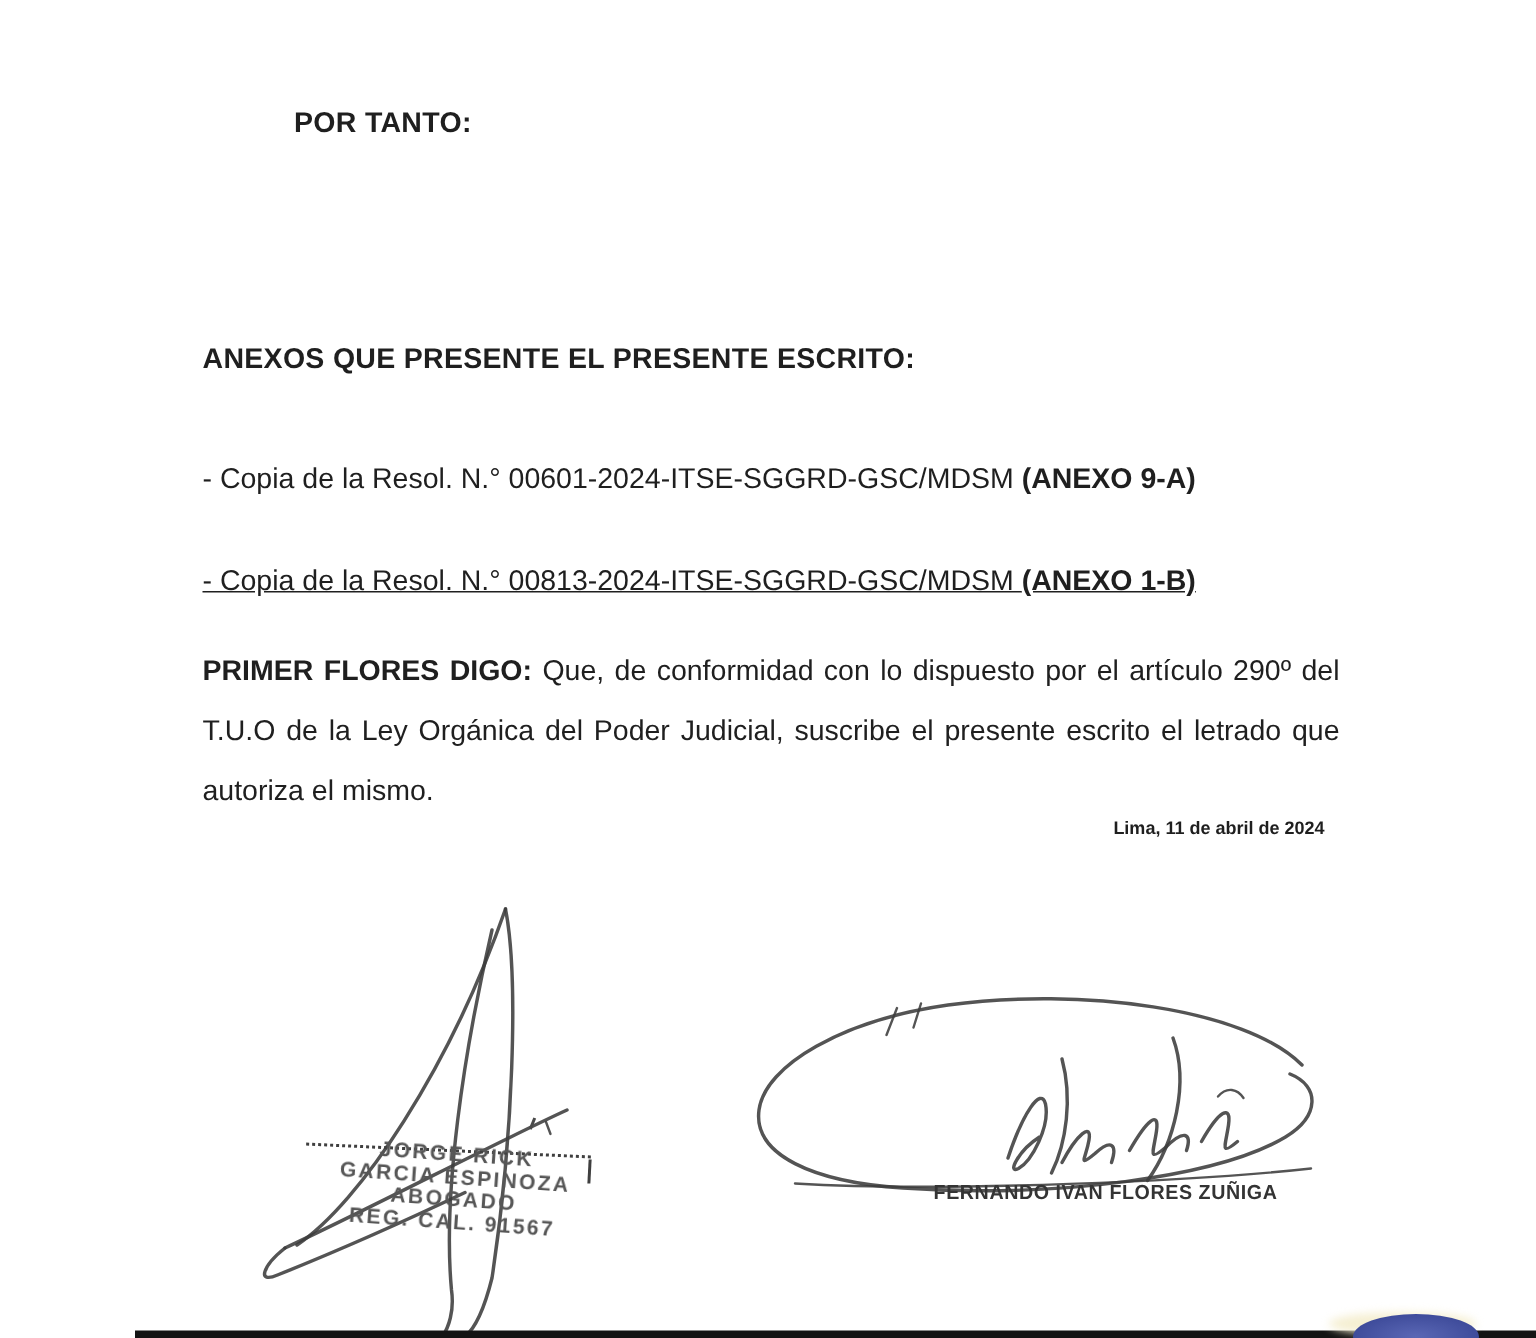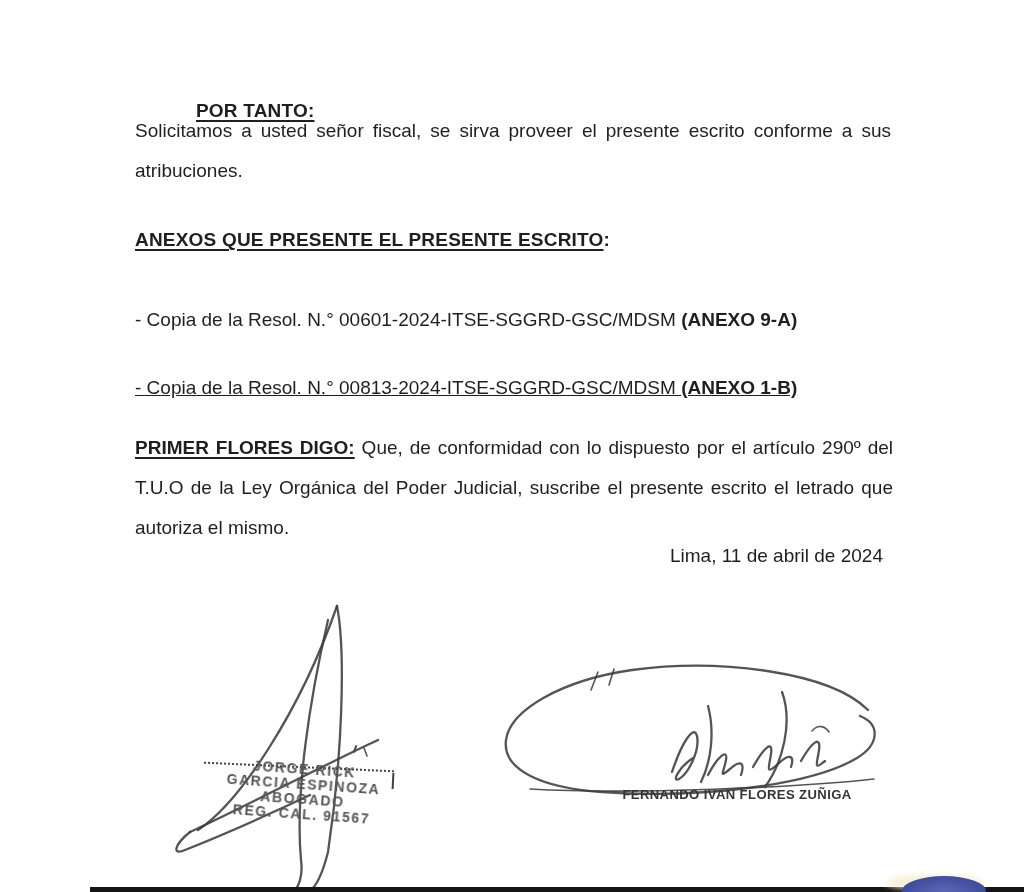--- a/index.html
+++ b/index.html
@@ -8,23 +8,23 @@
     width:1024px;height:892px;
     background:#ffffff;
     overflow:hidden;
     font-family:"Liberation Sans","DejaVu Sans",sans-serif;
     color:#1f1f1f;
   }
   .abs{position:absolute;}
   .body-text{font-size:19px;line-height:40px;color:#1f1f1f;}
   .justified{text-align:justify;}
   .bold{font-weight:bold;}
-  .uline{text-decoration:underline;text-decoration-thickness:2px;text-underline-offset:3px;margin-top:28px;}
+  .uline{text-decoration-thickness:2px;text-underline-offset:3px;}
   .heading{font-size:19px;font-weight:bold;letter-spacing:.2px;}
-  .date-line{font-size:19px;font-weight:normal;text-align:right;}
+  .date-line{font-size:12px;font-weight:bold;text-align:right;}
   
   .stamp{
     width:214px;text-align:center;
     font-size:14px;font-weight:bold;line-height:15px;
     letter-spacing:1.6px;color:#565656;
     transform:rotate(4deg);
     filter:blur(.3px);
     white-space:nowrap;
   }
   .dotted-line{
@@ -46,21 +46,20 @@
     background:radial-gradient(ellipse at center,#5a67b5 0%,#3d4a99 75%);
     filter:blur(.4px);z-index:3;}
 </style>
 </head>
 <body>
 
 <div class="page">
 
   <div class="abs heading uline" style="left:196px;top:72px;">POR TANTO:</div>
 
-  <div class="abs body-text justified" style="left:135px;top:111px;width:756px;">Solicitamos a usted señor fiscal, se sirva proveer el presente escrito conforme a sus atribuciones.</div>
 
   <div class="abs heading" style="left:135px;top:229px;">
     <span class="uline">ANEXOS QUE PRESENTE EL PRESENTE ESCRITO</span><span>:</span>
   </div>
 
   <div class="abs body-text" style="left:135px;top:300px;width:780px;white-space:nowrap;">
     <span>- Copia de la Resol. N.° 00601-2024-ITSE-SGGRD-GSC/MDSM </span><span class="bold">(ANEXO 9-A)</span>
   </div>
 
   <div class="abs body-text" style="left:135px;top:368px;width:780px;white-space:nowrap;text-decoration:underline;">

